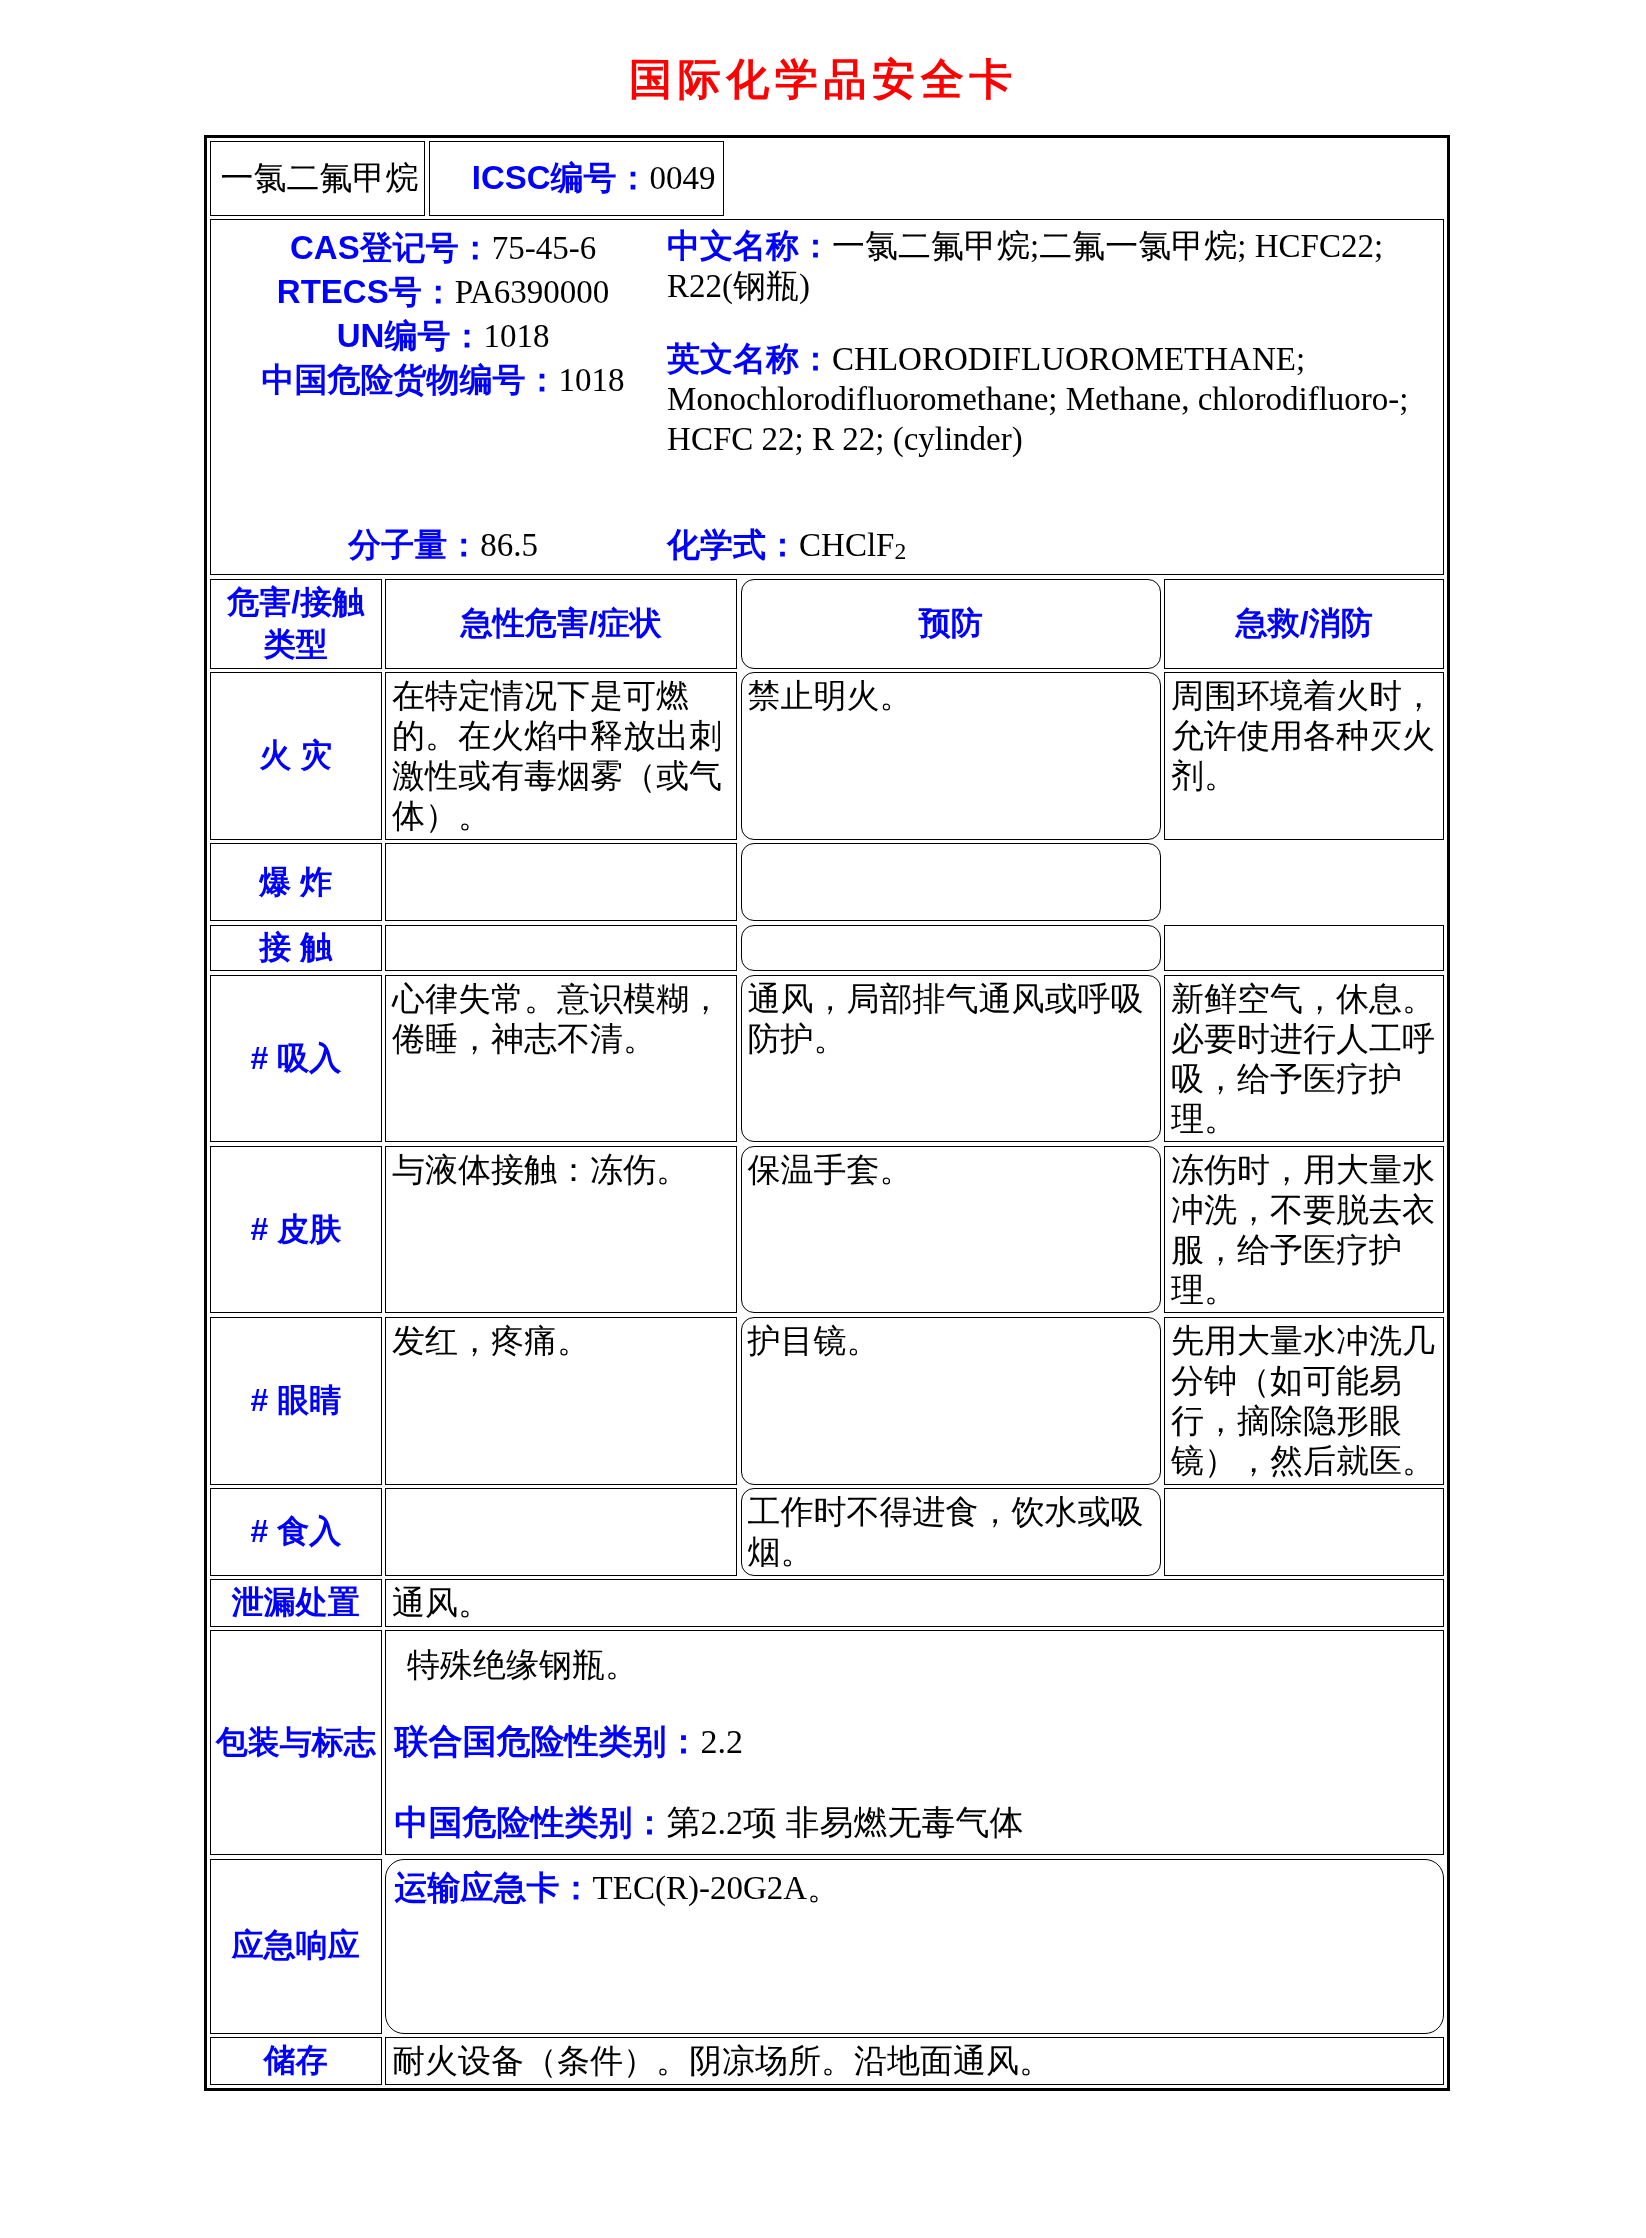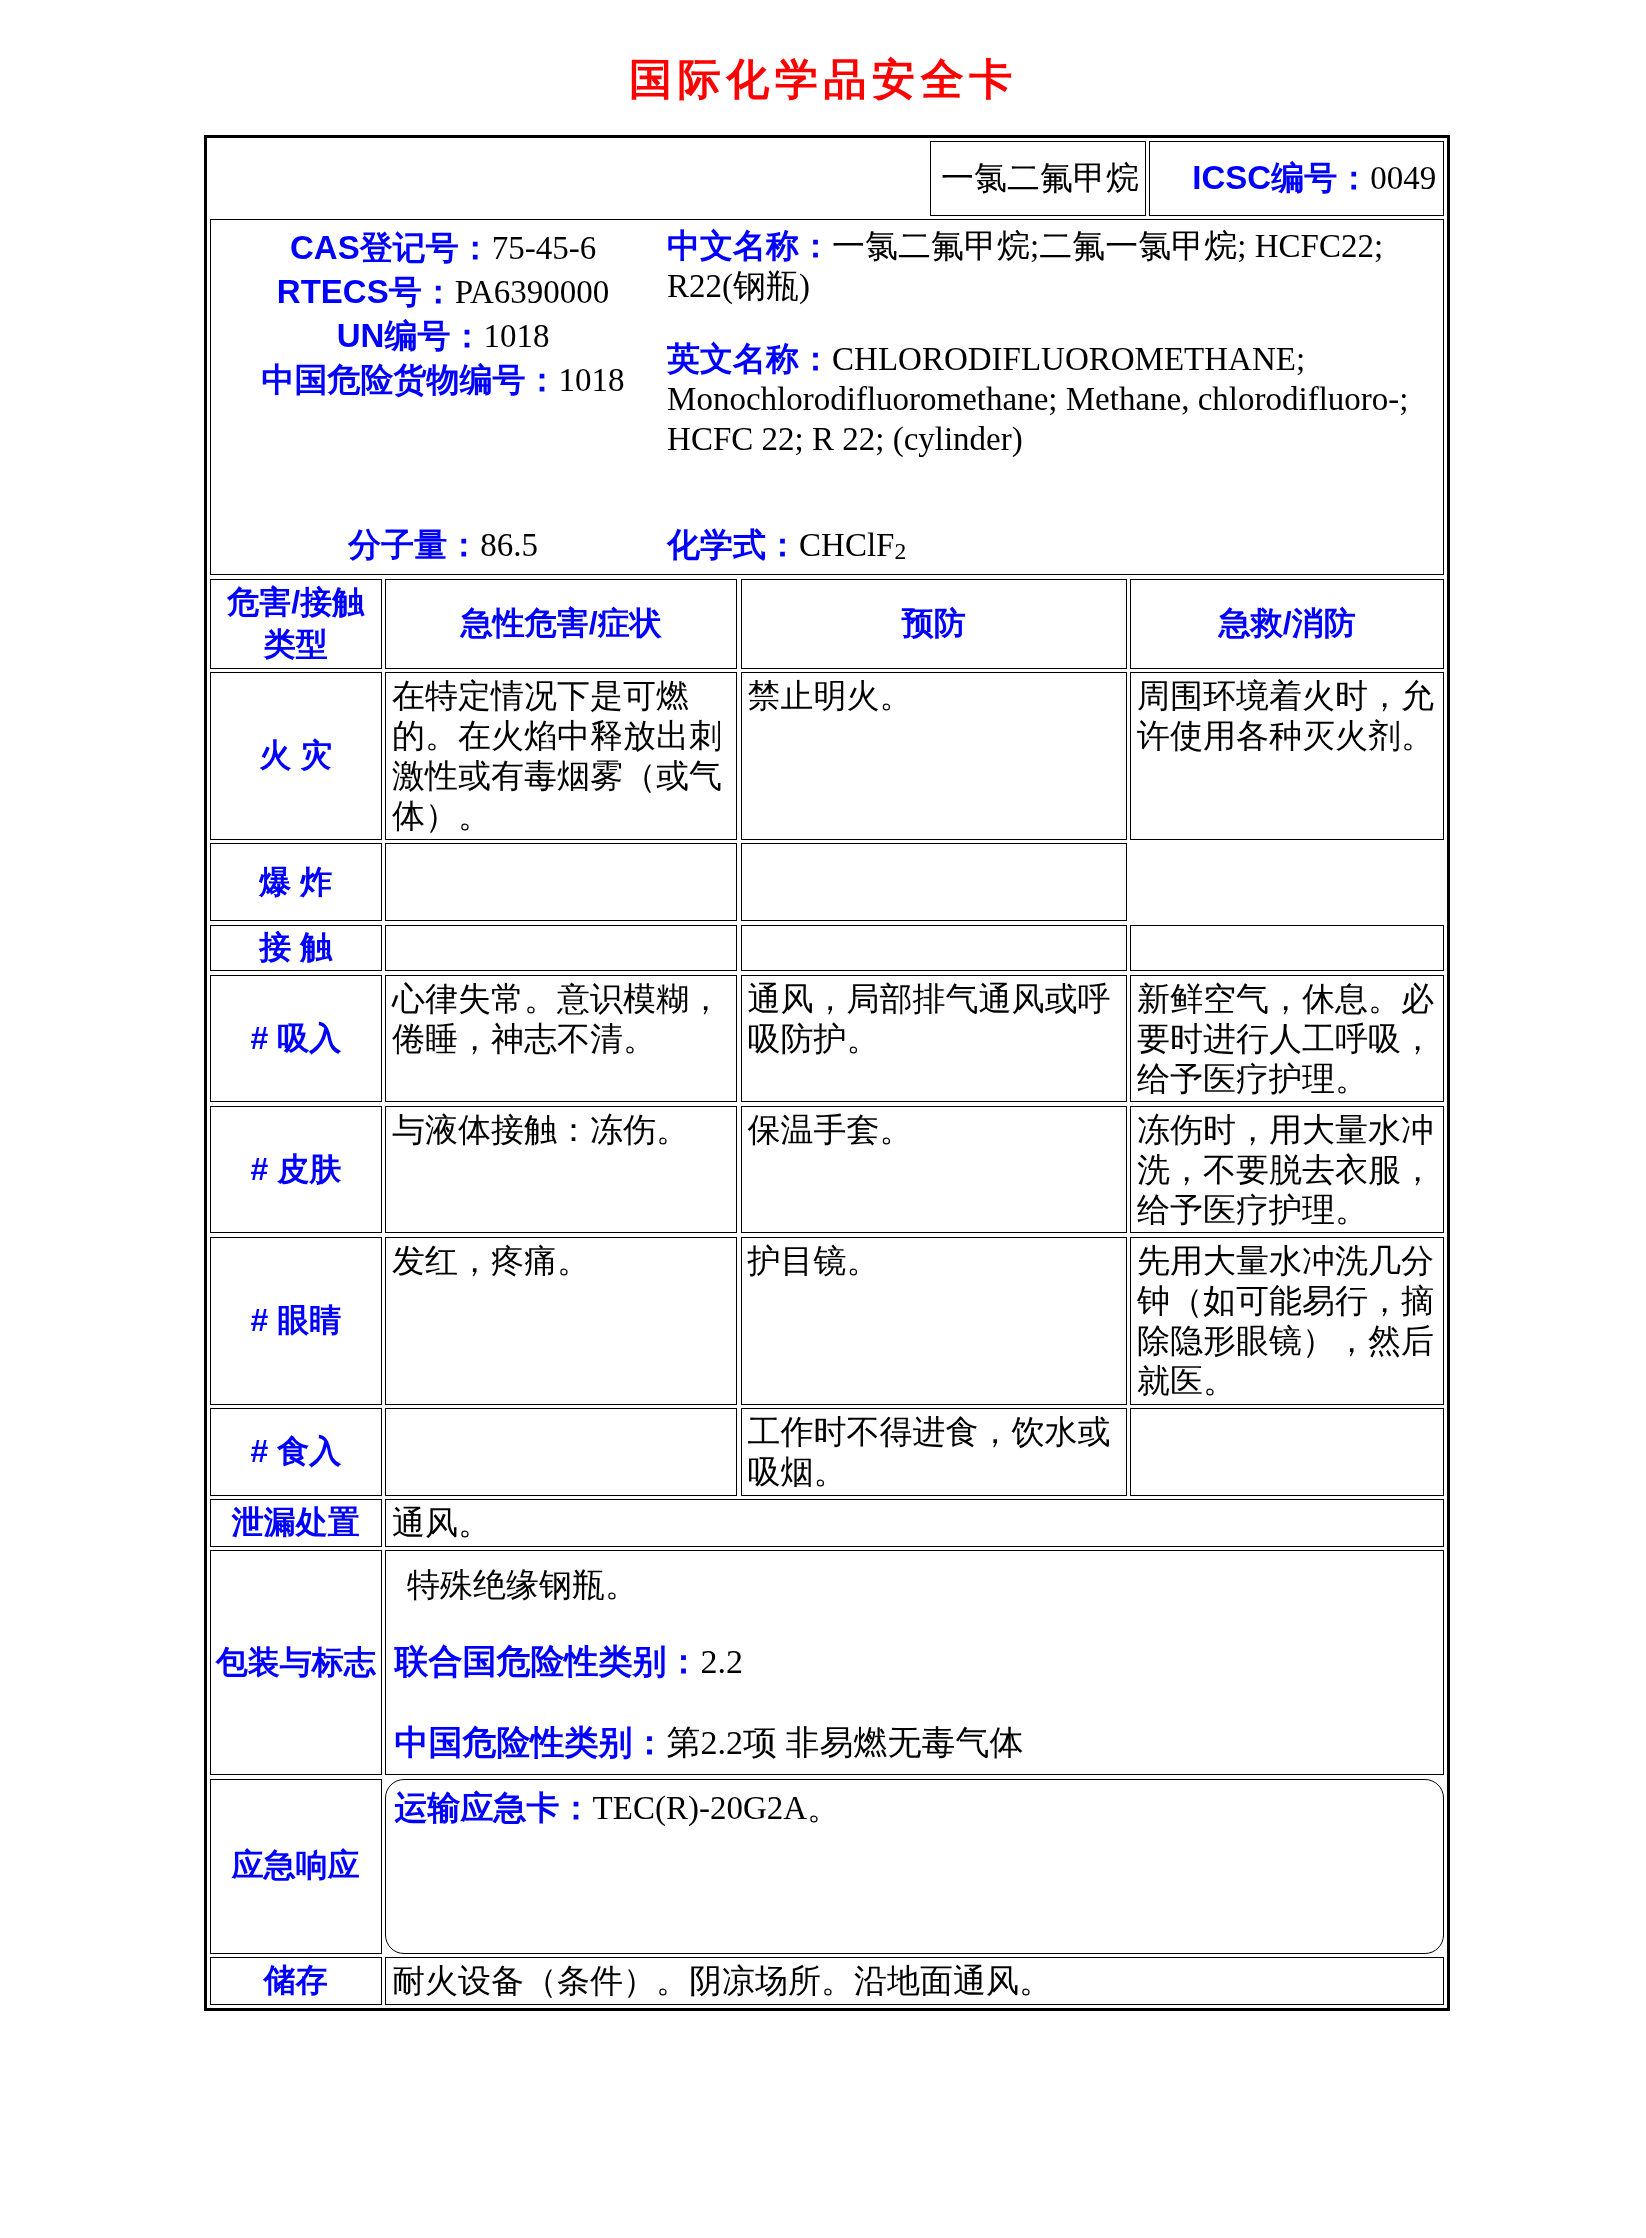--- a/index.html
+++ b/index.html
@@ -30,25 +30,25 @@
   .row{display:flex;gap:3.5px;}
   .cell{
     box-sizing:border-box;
     border:1.4px solid #000;
     background:#fff;
     padding:2.8px 5.6px;
   }
   
   .c1{width:172px;flex:none;}
   .c2{width:352px;flex:none;}
-  .c3{width:386px;flex:none;}
+  .c3{width:420px;flex:none;border-radius:13px;}
   .c4{flex:1;}
   .cwide{flex:1;}
   
-  .r-name{min-height:75px;justify-content:flex-end;}
+  .r-name{min-height:75px;}
   .r-id{min-height:356px;}
   .r-head{min-height:90px;}
   .r-fire{min-height:161px;}
   .r-expl{min-height:78px;}
   .r-contact{min-height:44px;}
   .r-inhale{min-height:119px;}
   .r-skin{min-height:117px;}
   .r-eyes{min-height:156px;}
   .r-ingest{min-height:78px;}
   .r-spill{min-height:46px;}

